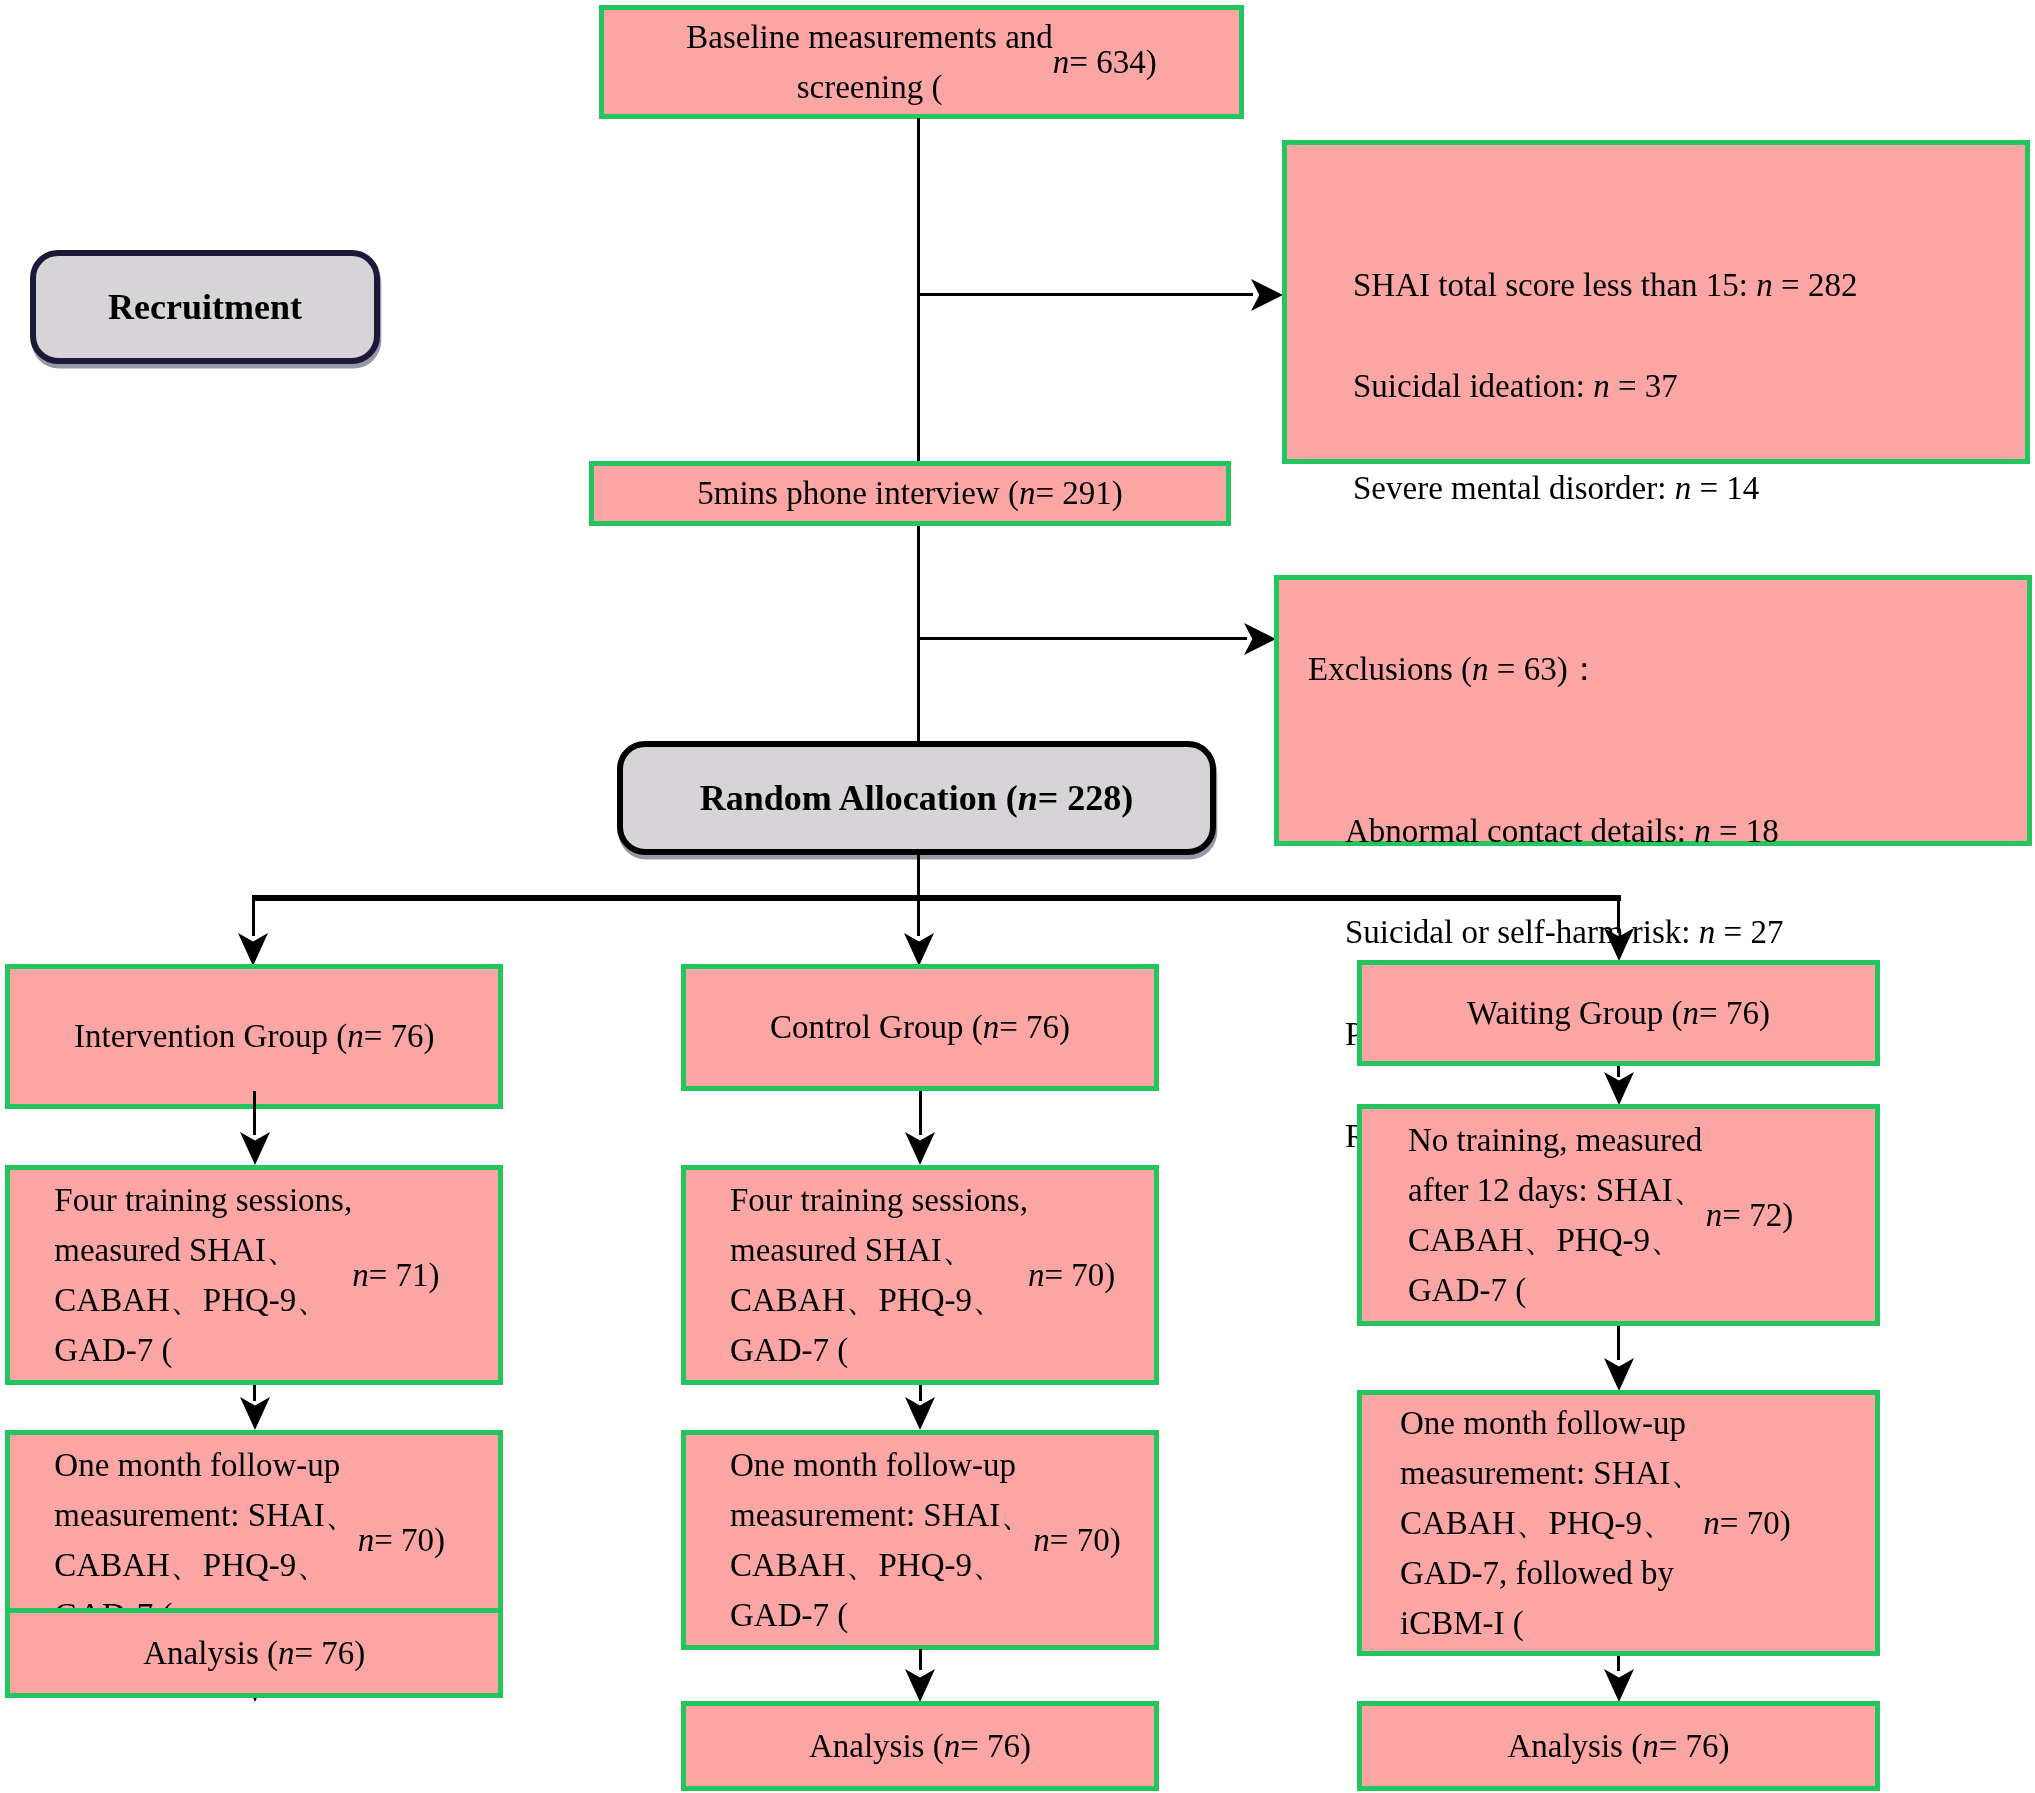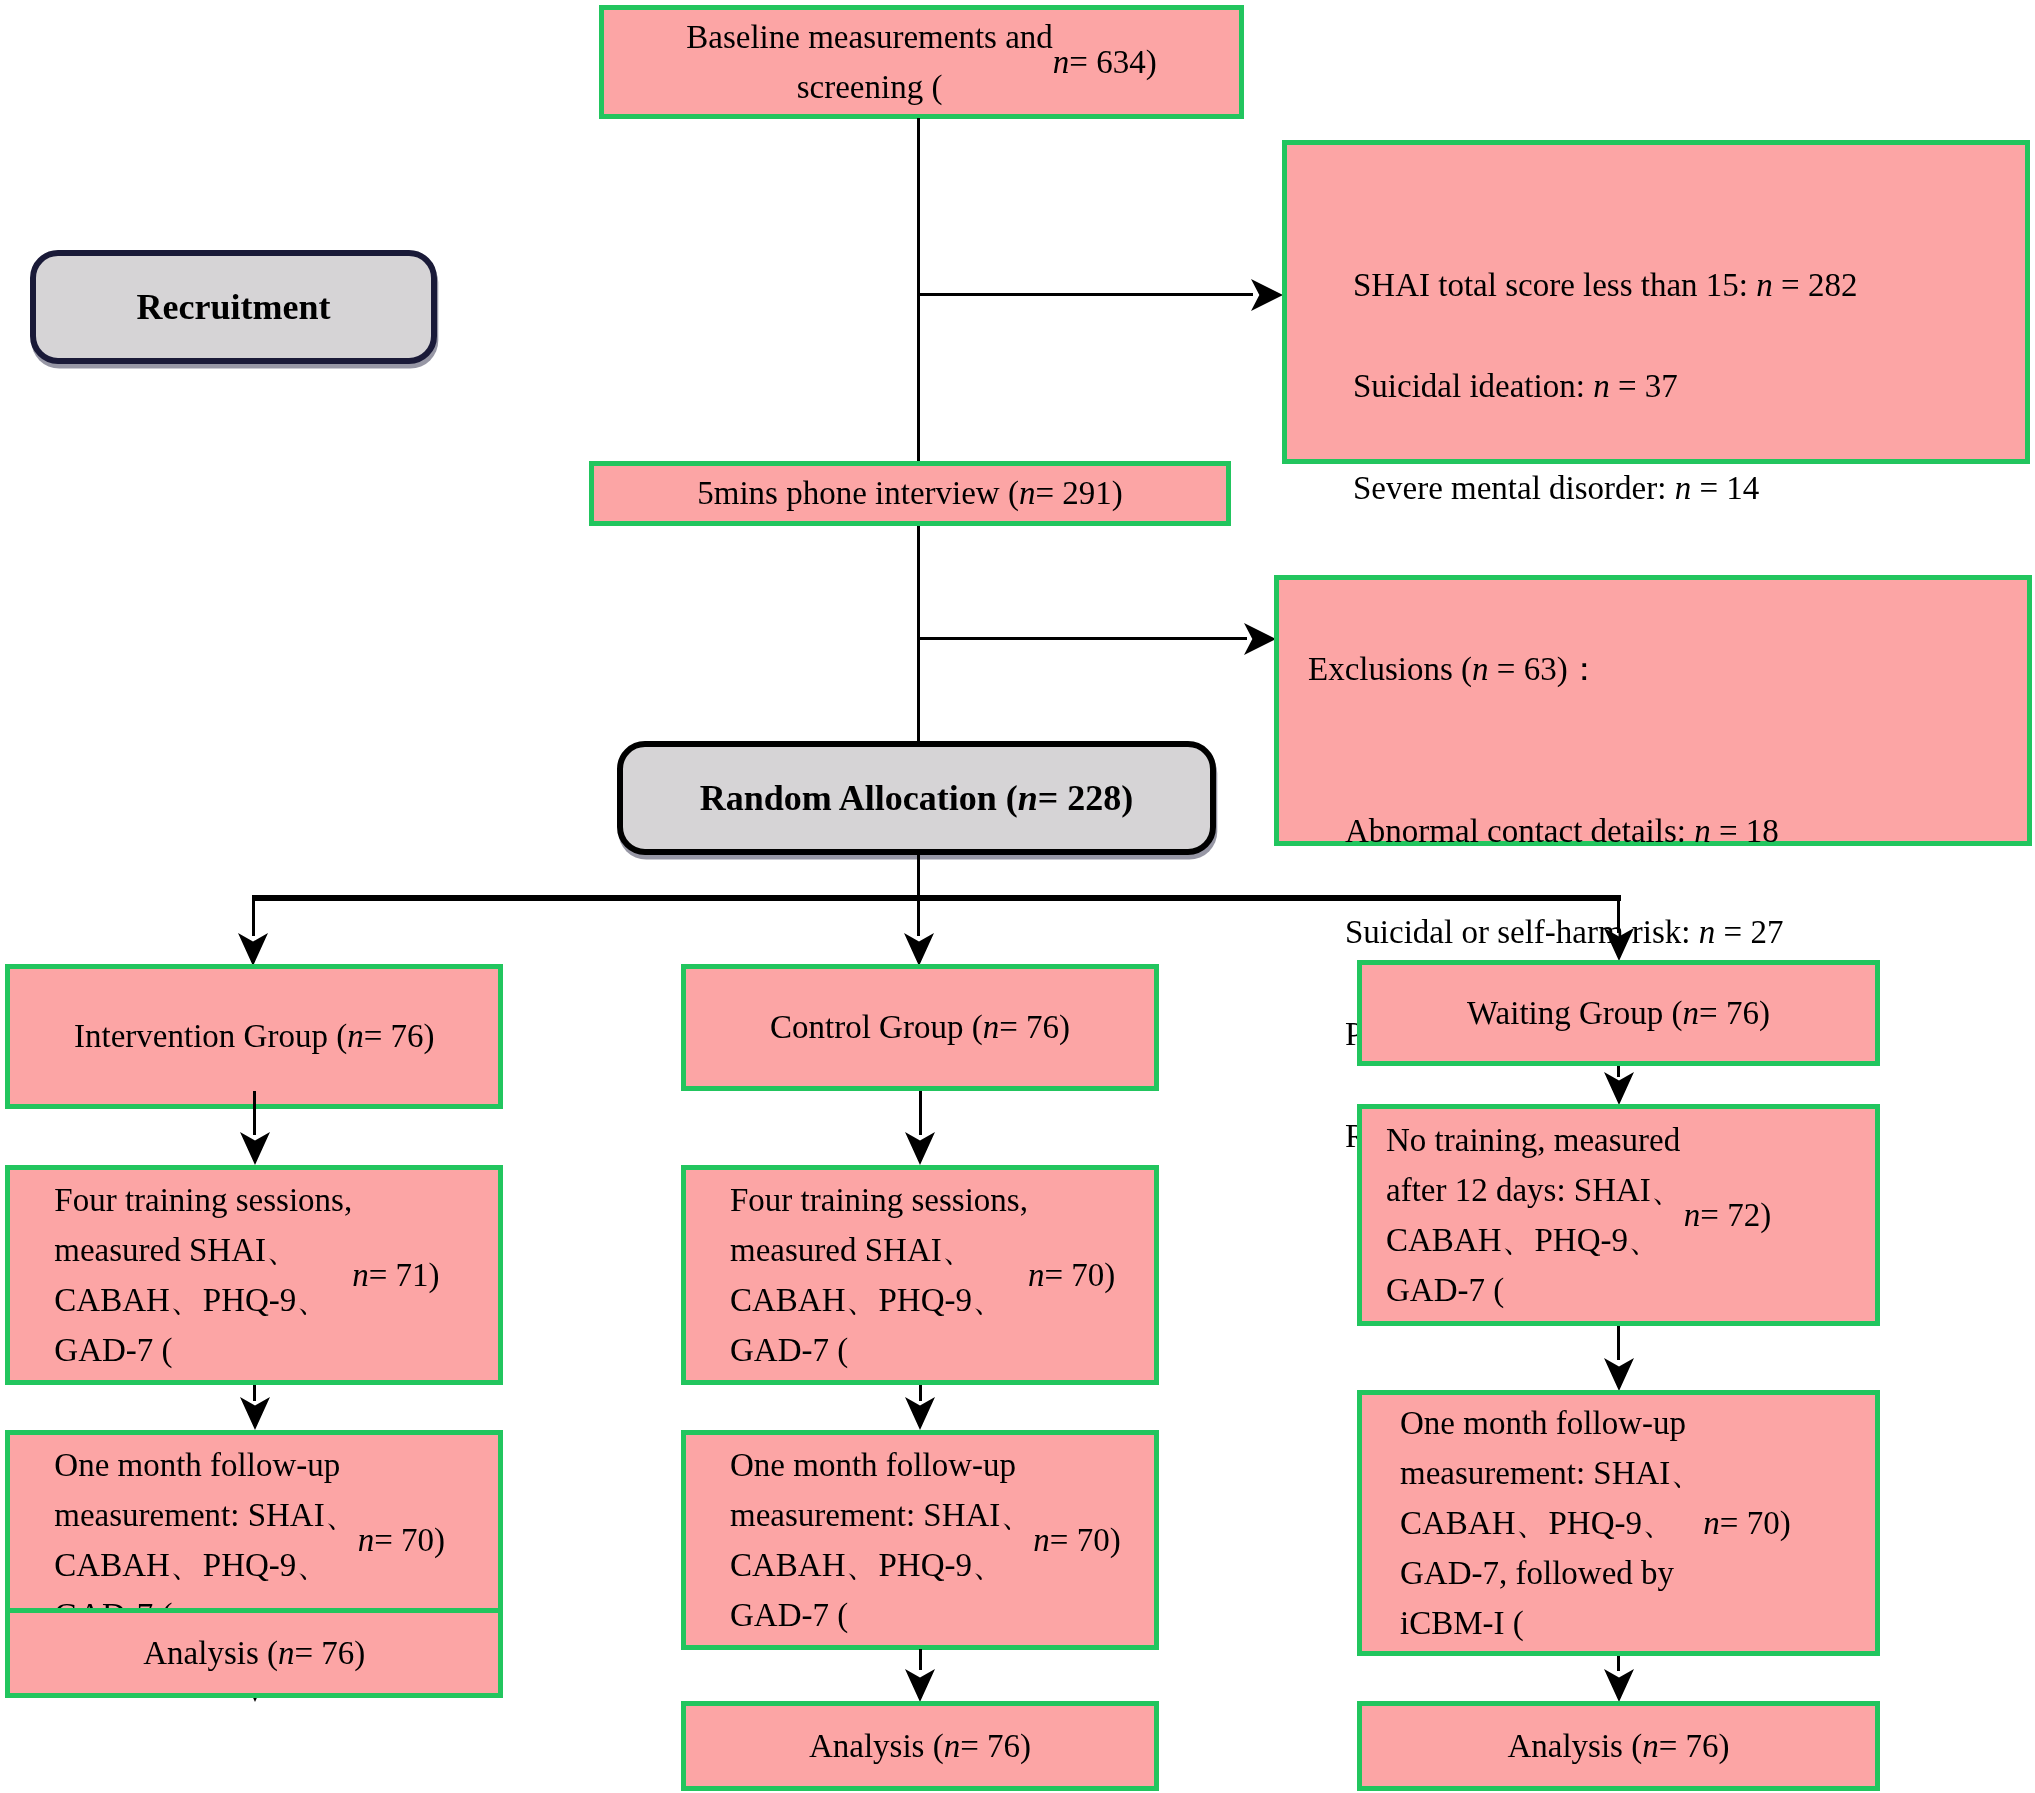--- a/index.html
+++ b/index.html
@@ -40,21 +40,21 @@
   i { font-style:italic; }
 </style>
 </head>
 <body>
 
 <div class="canvas">
 
   <div class="box center" style="left:599px; top:5.3px; width:645px; height:114px;">Baseline measurements and
 screening (<i>n</i> = 634)</div>
 
-  <div class="box rbox navy center" style="left:30px; top:250px; width:407px; height:114px;">Recruitment</div>
+  <div class="box rbox navy center" style="left:30px; top:250px; width:350px; height:114px;">Recruitment</div>
 
   <div class="vline" style="left:917px; top:118px; width:3.3px; height:345px;"></div>
 
   <div class="hline" style="left:919px; top:293px; width:334px; height:3.3px;"></div>
   <div class="ah-right" style="left:1251px; top:279px;"></div>
 
   <div class="box excl" style="left:1282px; top:140px; width:748px; height:324px;">
     <div class="excl-items">
       <div class="excl-item">SHAI total score less than 15: <i>n</i> = 282</div>
       <div class="excl-item">Suicidal ideation: <i>n</i> = 37</div>
@@ -128,21 +128,21 @@
 measurement: SHAI、
 CABAH、PHQ-9、
 GAD-7 (<i>n</i> = 70)</div>
 
   <div class="vline" style="left:919px; top:1649px; width:3.3px; height:21px;"></div>
   <div class="ah-down" style="left:905px; top:1669px;"></div>
   <div class="box center" style="left:681px; top:1701px; width:478px; height:90px;">Analysis (<i>n</i> = 76)</div>
 
   <div class="vline" style="left:1617px; top:1066px; width:3.3px; height:10.6px;"></div>
   <div class="ah-down" style="left:1604px; top:1072px;"></div>
-  <div class="box leftpad" style="left:1357px; top:1104px; width:523px; height:222px; padding-left:24px;">No training, measured
+  <div class="box leftpad" style="left:1357px; top:1104px; width:523px; height:222px; padding-left:46px;">No training, measured
 after 12 days: SHAI、
 CABAH、PHQ-9、
 GAD-7 (<i>n</i> = 72)</div>
 
   <div class="vline" style="left:1617px; top:1326px; width:3.3px; height:34px;"></div>
   <div class="ah-down" style="left:1604px; top:1358px;"></div>
   <div class="box leftpad" style="left:1357px; top:1390px; width:523px; height:266px; padding-left:38px;">One month follow-up
 measurement: SHAI、
 CABAH、PHQ-9、
 GAD-7, followed by

